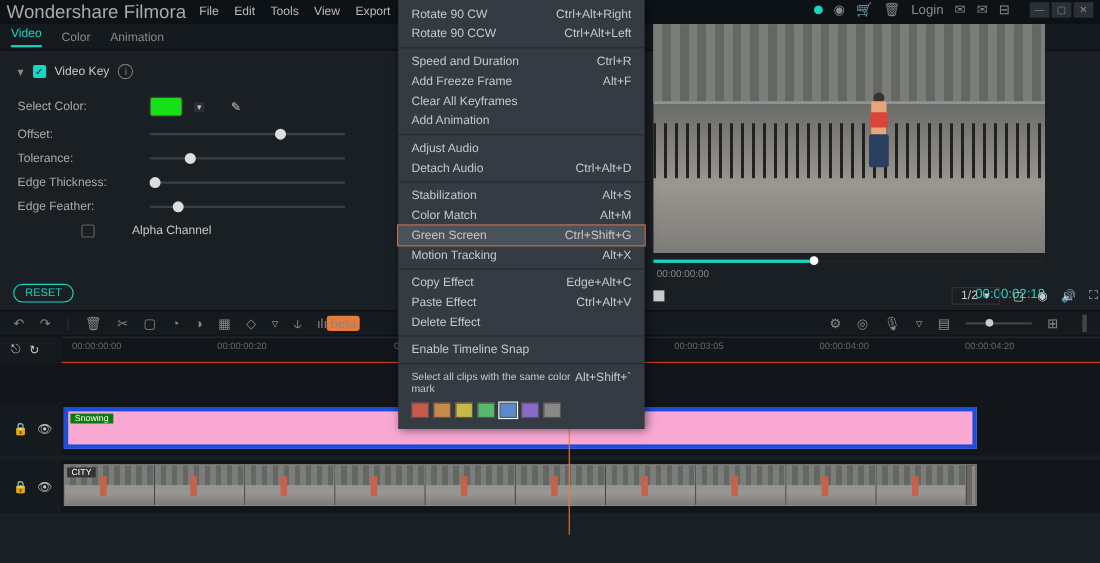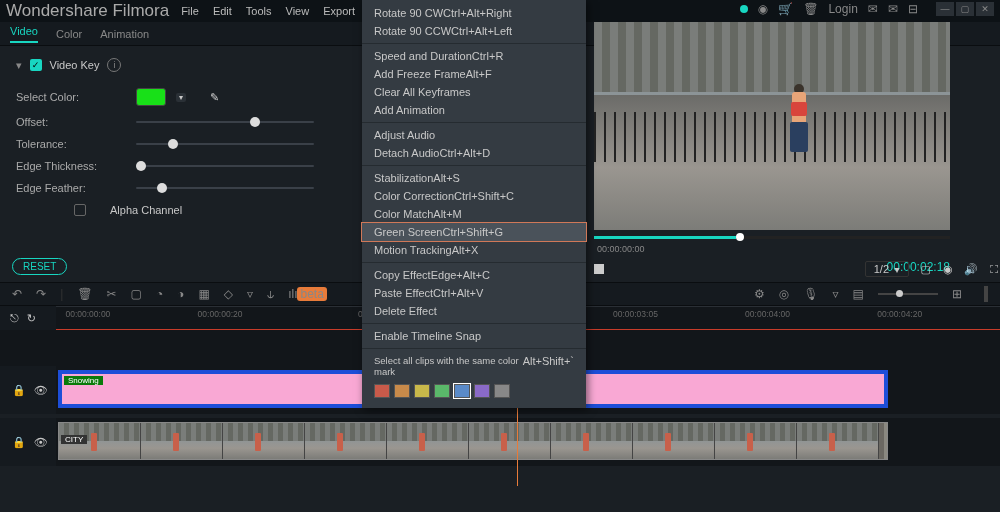--- a/index.html
+++ b/index.html
@@ -17,21 +17,21 @@
 .panel-left{position:absolute;left:0;top:46px;width:360px;height:230px;background:#1a1f24;padding:12px 16px}
 .chroma-row{display:flex;align-items:center;gap:8px;margin-bottom:16px}
 .chkbox{width:12px;height:12px;background:#18d6c1;border-radius:2px;display:inline-flex;align-items:center;justify-content:center;color:#000;font-size:9px}
 .slider-row{display:flex;align-items:center;margin:10px 0;gap:10px}
 .slider-row .lbl{width:110px;text-align:left;color:#aaa}
 .slider-track{flex:1;height:2px;background:#3a4048;border-radius:1px;position:relative;margin-right:30px}
 .slider-thumb{position:absolute;top:-4px;width:10px;height:10px;border-radius:50%;background:#ddd}
 .colorbox{width:30px;height:18px;background:#18e018;border:1px solid #444;border-radius:3px}
 .resetbtn{position:absolute;left:12px;top:258px;border:1px solid #18d6c1;border-radius:10px;padding:2px 10px;color:#18d6c1;font-size:10px;cursor:pointer}
 .context-menu{position:absolute;left:362px;top:0;width:224px;background:#343b42;box-shadow:2px 2px 8px rgba(0,0,0,0.5);z-index:50;padding:4px 0}
-.cm-item{display:flex;padding:3px 12px;font-size:10.5px;color:#ccc;cursor:pointer}
+.cm-item{display:flex;justify-content:space-between;padding:3px 12px;font-size:10.5px;color:#ccc;cursor:pointer}
 .cm-item.disabled{color:#666}
 .cm-item.highlight{background:#4a525a;outline:1px solid #d07858}
 .cm-sep{height:1px;background:#252b30;margin:3px 0}
 .cm-colorrow{display:flex;gap:4px;padding:4px 12px 6px}
 .cm-colorrow span{width:16px;height:14px;border:1px solid #555}
 .preview{position:absolute;left:594px;top:22px;width:356px;height:208px;background:linear-gradient(#8c9497 0%,#8c9497 35%,#6b6b68 35%,#9a9690 70%,#7c7c78 100%)}
 .building{position:absolute;left:0;top:0;width:100%;height:70px;background:repeating-linear-gradient(90deg,#7a7d7a 0 8px,#656862 8px 16px)}
 .fence{position:absolute;left:0;top:90px;width:100%;height:50px;background:repeating-linear-gradient(90deg,#222 0 2px,transparent 2px 10px)}
 .runner{position:absolute;left:190px;top:60px;width:30px;height:80px}
 .runner .body{width:14px;height:34px;background:#e8a578;border-radius:3px;position:absolute;left:8px;top:10px}
@@ -56,21 +56,21 @@
 .ruler-side{width:56px;display:flex;align-items:center;gap:8px;padding-left:10px;background:#151a1f}
 .ruler{flex:1;position:relative;border-top:1px solid #2a2f35}
 .ruler .tick{position:absolute;top:2px;font-size:8.5px;color:#666}
 .ruler .redline{position:absolute;bottom:0;height:1px;background:#c83c2a;left:0;width:100%}
 .track-row{position:absolute;left:0;width:1000px;height:48px;display:flex;background:#12161a}
 .track-side{width:56px;display:flex;align-items:center;gap:8px;padding-left:12px;background:#151a1f}
 .track-body{flex:1;position:relative;padding:4px 2px}
 .clip-green{height:38px;background:#f9a8d4;border:4px solid #1d4ed8;position:relative}
 .clip-green .tag{position:absolute;left:2px;top:2px;background:#0a7a0a;padding:0 4px;font-size:8px;color:#fff}
 .clip-video{height:38px;border:1px solid #888;background:repeating-linear-gradient(90deg,#8a8880 0 70px,#6b6862 70px 75px);position:relative;display:flex;overflow:hidden}
-.clip-video .tag{position:absolute;left:2px;top:12px;background:#333;padding:0 4px;font-size:8px;color:#fff;z-index:2}
+.clip-video .tag{position:absolute;left:2px;top:2px;background:#333;padding:0 4px;font-size:8px;color:#fff;z-index:2}
 .playhead{position:absolute;left:517px;top:306px;width:1px;height:180px;background:#e87b3a;z-index:30}
 .playhead::before{content:"";position:absolute;top:-2px;left:-5px;width:11px;height:8px;background:#e87b3a;border-radius:2px}
 .thumb-frame{width:82px;height:36px;background:linear-gradient(#8c9497 0%,#8c9497 40%,#9a9690 70%,#7c7c78 100%);position:relative;flex-shrink:0;border-right:1px solid #444}
 .thumb-frame .tb{position:absolute;top:0;width:100%;height:18px;background:repeating-linear-gradient(90deg,#7a7d7a 0 5px,#656862 5px 10px)}
 .thumb-frame .tr{position:absolute;left:40%;top:10px;width:6px;height:18px;background:#c8604a;border-radius:1px}
 .info-icon{width:14px;height:14px;border-radius:50%;border:1px solid #777;display:inline-flex;align-items:center;justify-content:center;font-size:9px;color:#888}
 .dropdown-arrow{font-size:8px;padding:0 3px}
 .winbtns{display:flex;gap:2px;margin-left:8px}
 .winbtns span{width:18px;height:14px;display:inline-flex;align-items:center;justify-content:center;background:#2a3036;font-size:9px;cursor:pointer}
 </style>
@@ -142,21 +142,21 @@
       </div>
   </div>
   <div class="slider-row">
     <span class="lbl">Edge Feather:</span>
     <div class="slider-track">
         <div class="slider-thumb" style="left:12%"></div>
       </div>
   </div>
   <div class="slider-row" style="margin-left:58px">
     <span style="width:12px;height:12px;border:1px solid #666;border-radius:2px"></span>
-    <span style="margin-left:14px">Alpha Channel</span>
+    <span style="margin-left:24px">Alpha Channel</span>
   </div>
 </div>
 <div class="resetbtn">RESET</div>
 
 <div class="context-menu">
   <div class="cm-item">
       <span>Rotate 90 CW</span>
       <span>Ctrl+Alt+Right</span>
     </div>
   <div class="cm-item">
@@ -186,24 +186,20 @@
       <span></span>
     </div>
   <div class="cm-item disabled">
       <span>Detach Audio</span>
       <span>Ctrl+Alt+D</span>
     </div>
   <div class="cm-sep"></div>
   <div class="cm-item">
       <span>Stabilization</span>
       <span>Alt+S</span>
-    </div>
-  <div class="cm-item">
-      <span>Color Correction</span>
-      <span>Ctrl+Shift+C</span>
     </div>
   <div class="cm-item">
       <span>Color Match</span>
       <span>Alt+M</span>
     </div>
   <div class="cm-item highlight">
       <span>Green Screen</span>
       <span>Ctrl+Shift+G</span>
     </div>
   <div class="cm-item">

